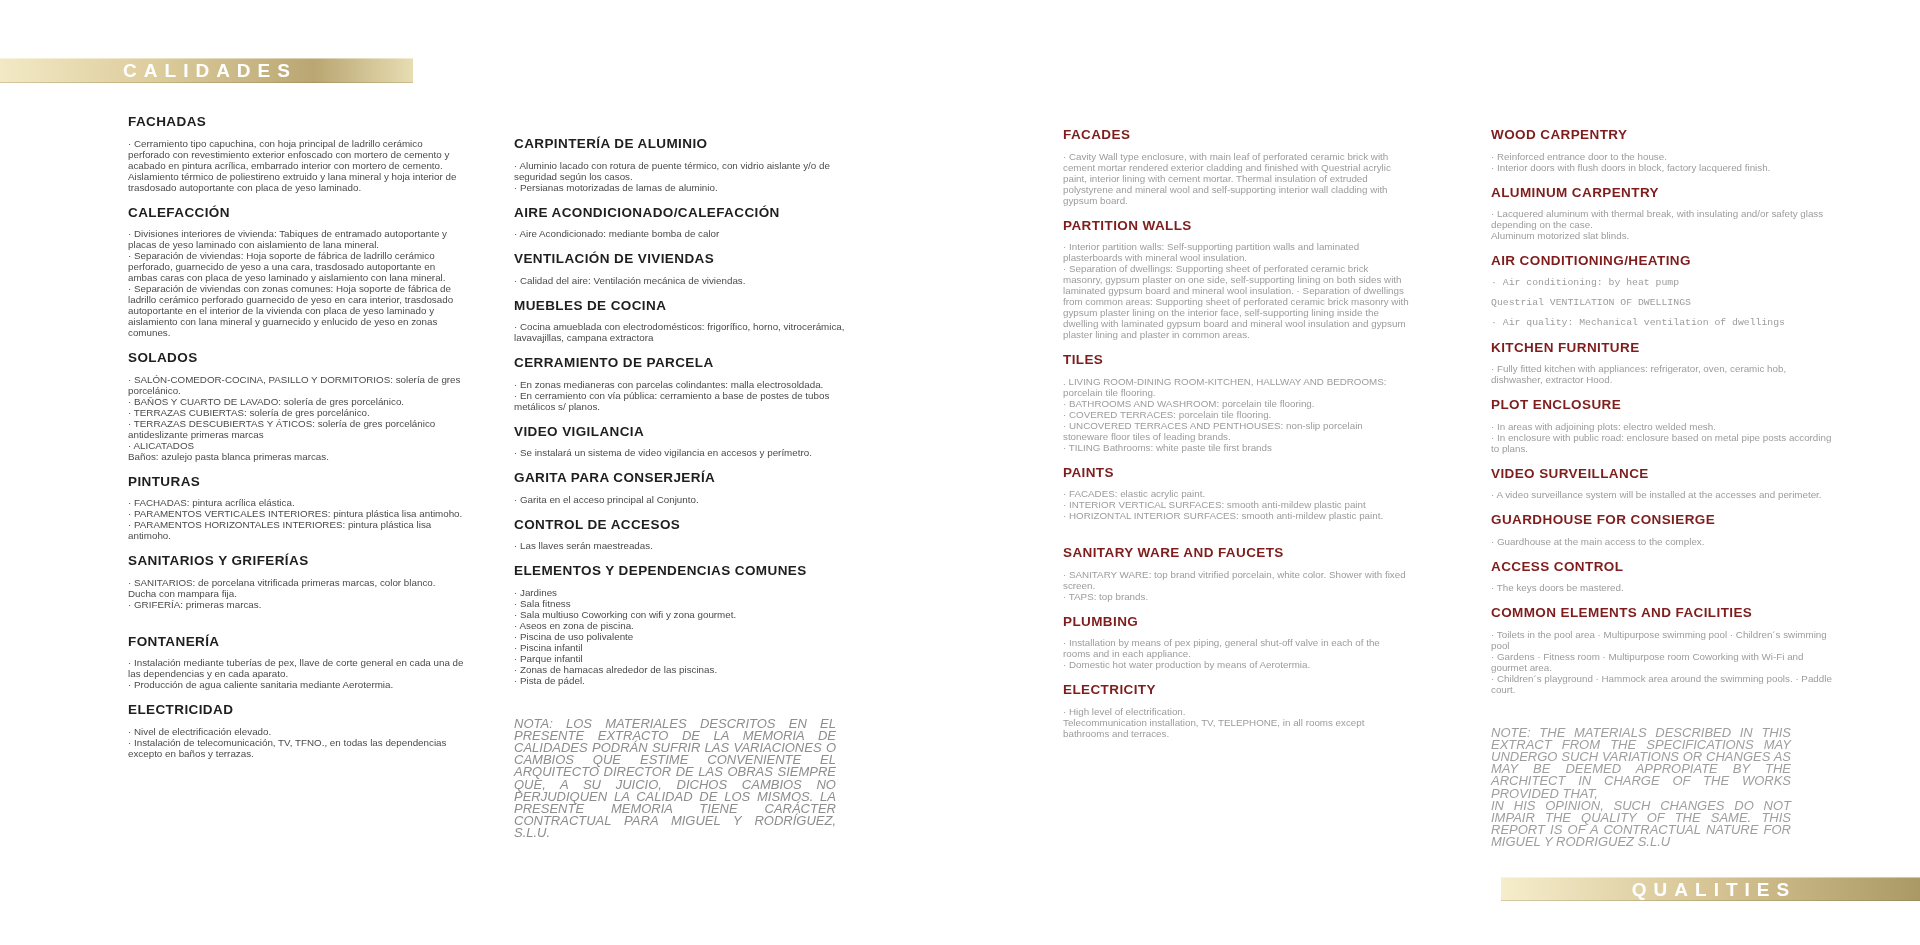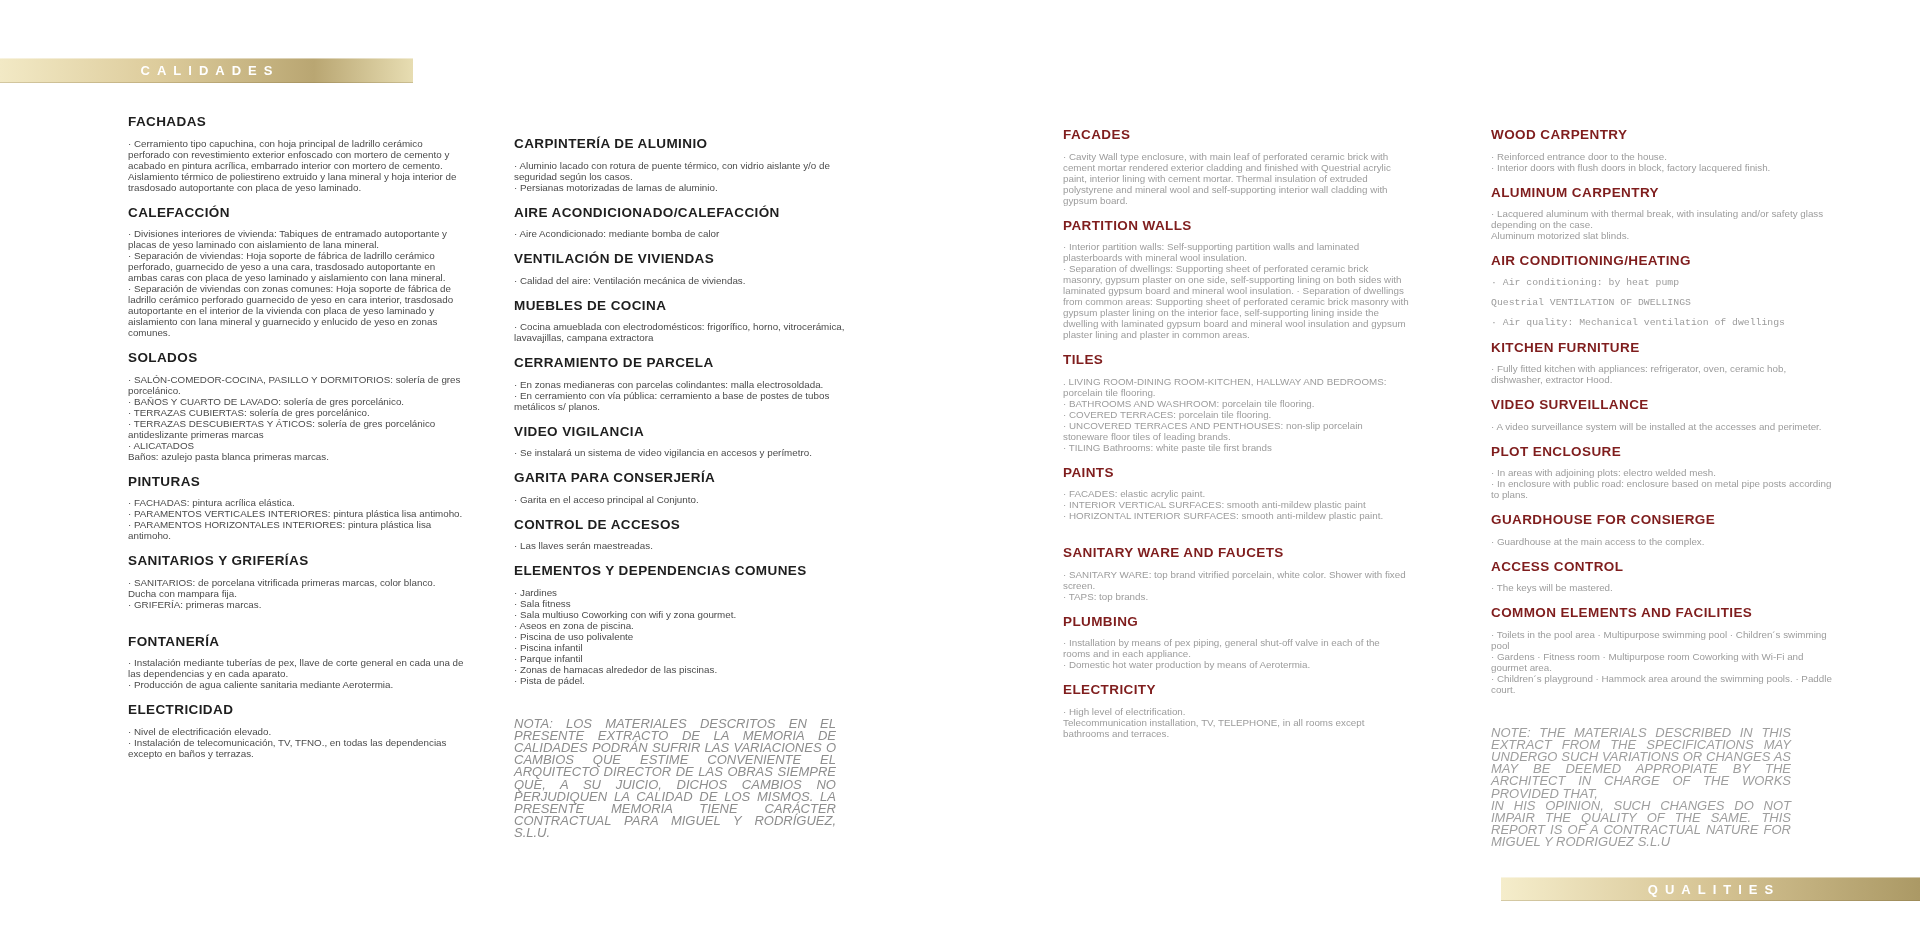--- a/index.html
+++ b/index.html
@@ -23,21 +23,21 @@
   .gold-bar.top {
     left: 0; top: 58px; width: 413px; height: 25px;
     background: linear-gradient(90deg, #f2e9c5 0%, #ddcc9c 38%, #b9a672 76%, #e7ddb2 100%);
   }
   .gold-bar.bottom {
     left: 1501px; top: 877px; width: 419px; height: 24px;
     background: linear-gradient(90deg, #f5edcb 0%, #d6c494 50%, #ab9965 100%);
   }
   .bar-label {
     color: #ffffff;
-    font-size: 13px;
+    font-size: 19px;
     font-weight: 700;
     letter-spacing: 7px;
     text-indent: 7px;
     line-height: 1;
     white-space: nowrap;
   }
 
   
   .col { position: absolute; }
   .col-1 { left: 128px;  top: 114px; width: 336px; }
@@ -235,35 +235,35 @@
         <h3 class="sec-title">AIR CONDITIONING/HEATING</h3>
         <p class="sec-par">· Air conditioning: by heat pump</p>
         <p class="sec-par">Questrial VENTILATION OF DWELLINGS</p>
         <p class="sec-par">· Air quality: Mechanical ventilation of dwellings</p>
       </div>
       <div class="section">
         <h3 class="sec-title">KITCHEN FURNITURE</h3>
         <p class="sec-par">· Fully fitted kitchen with appliances: refrigerator, oven, ceramic hob, dishwasher, extractor Hood.</p>
       </div>
       <div class="section">
-        <h3 class="sec-title">VIDEO SURVEILLANCE</h3>
-        <p class="sec-par">· A video surveillance system will be installed at the accesses and perimeter.</p>
-      </div>
-      <div class="section">
         <h3 class="sec-title">PLOT ENCLOSURE</h3>
         <p class="sec-par">· In areas with adjoining plots: electro welded mesh.</p>
         <p class="sec-par">· In enclosure with public road: enclosure based on metal pipe posts according to plans.</p>
       </div>
       <div class="section">
+        <h3 class="sec-title">VIDEO SURVEILLANCE</h3>
+        <p class="sec-par">· A video surveillance system will be installed at the accesses and perimeter.</p>
+      </div>
+      <div class="section">
         <h3 class="sec-title">GUARDHOUSE FOR CONSIERGE</h3>
         <p class="sec-par">· Guardhouse at the main access to the complex.</p>
       </div>
       <div class="section">
         <h3 class="sec-title">ACCESS CONTROL</h3>
-        <p class="sec-par">· The keys will be mastered.</p>
+        <p class="sec-par">· The keys doors be mastered.</p>
       </div>
       <div class="section">
         <h3 class="sec-title">COMMON ELEMENTS AND FACILITIES</h3>
         <p class="sec-par">· Toilets in the pool area · Multipurpose swimming pool · Children´s swimming pool</p>
         <p class="sec-par">· Gardens · Fitness room · Multipurpose room Coworking with Wi-Fi and gourmet area.</p>
         <p class="sec-par">· Children´s playground · Hammock area around the swimming pools. · Paddle court.</p>
       </div>
       <p class="note first">NOTE: THE MATERIALS DESCRIBED IN THIS EXTRACT FROM THE SPECIFICATIONS MAY UNDERGO SUCH VARIATIONS OR CHANGES AS MAY BE DEEMED APPROPIATE BY THE ARCHITECT IN CHARGE OF THE WORKS PROVIDED THAT,</p>
       <p class="note">IN HIS OPINION, SUCH CHANGES DO NOT IMPAIR THE QUALITY OF THE SAME. THIS REPORT IS OF A CONTRACTUAL NATURE FOR MIGUEL Y RODRIGUEZ S.L.U</p>
     </div>

